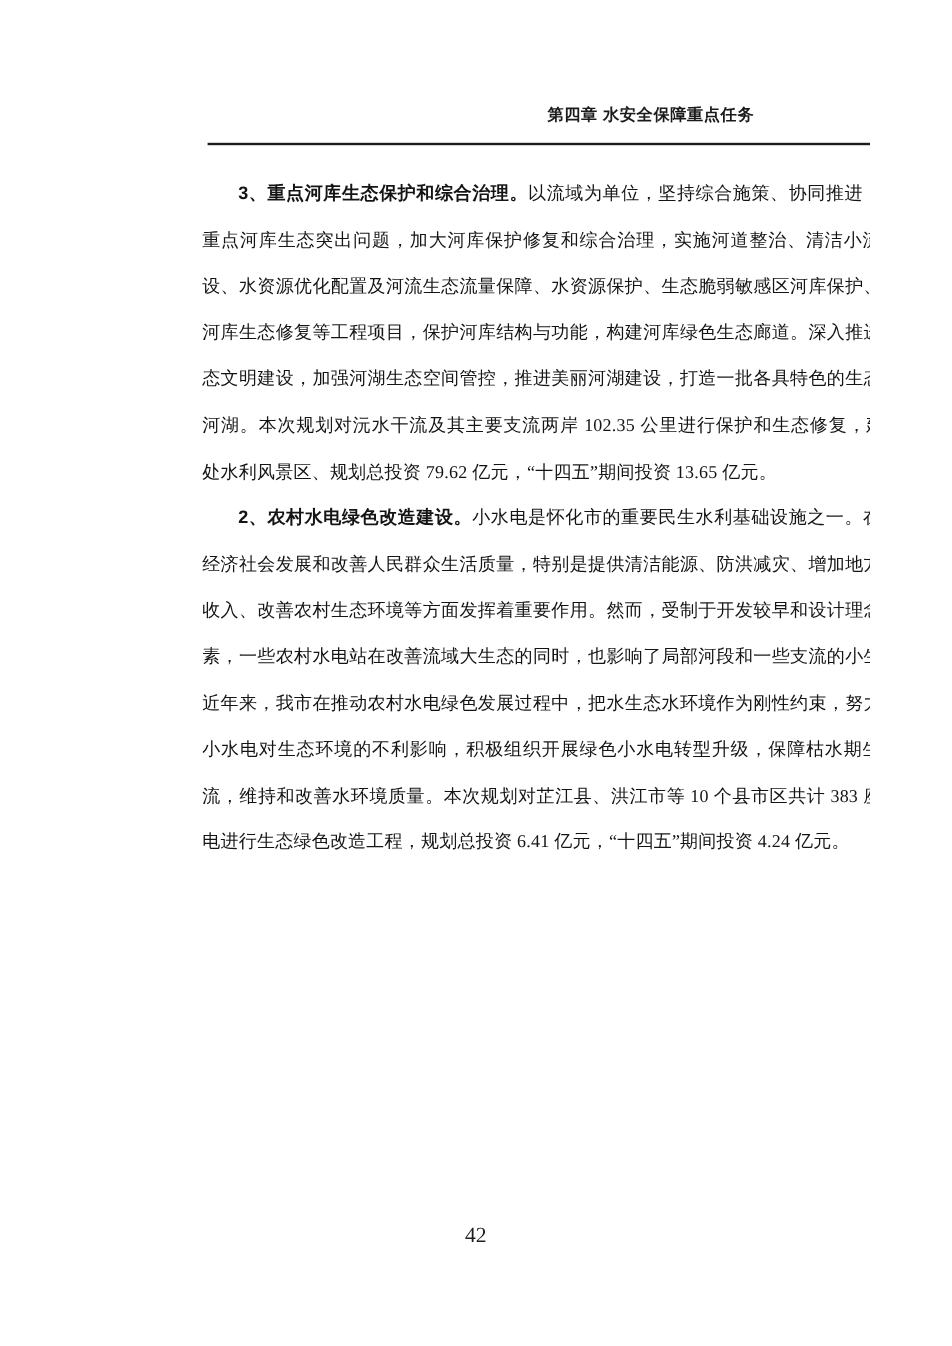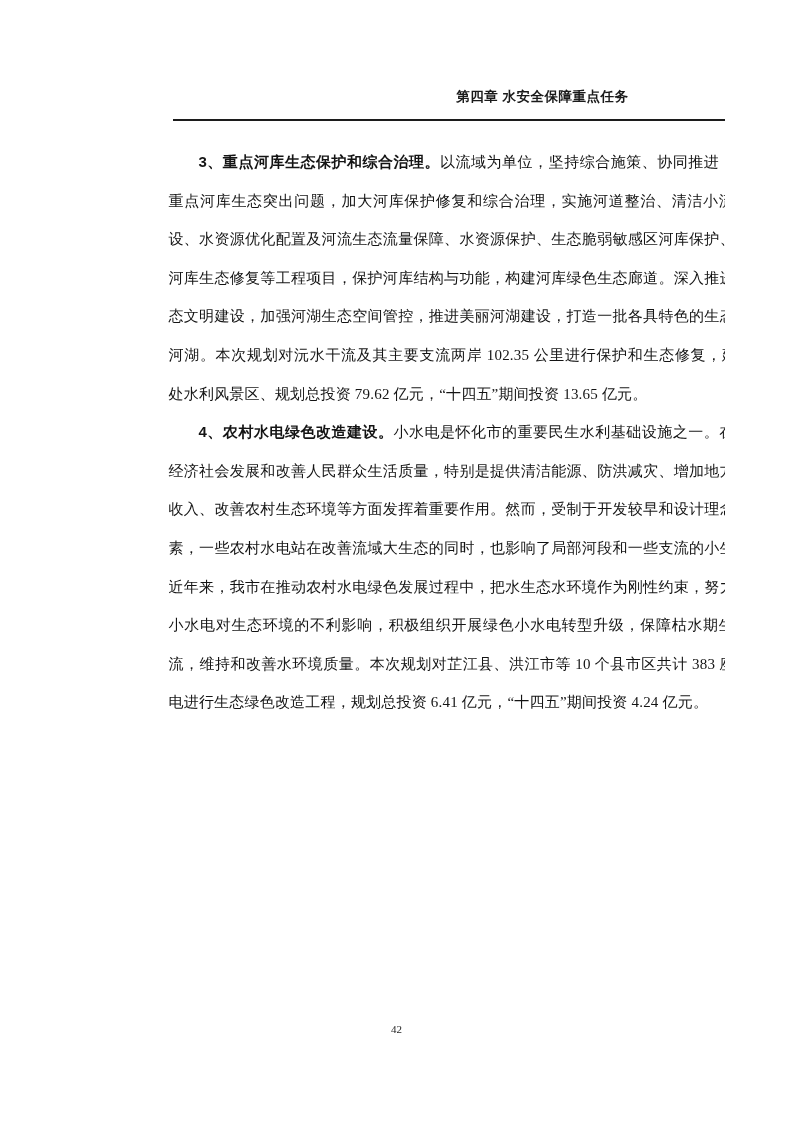--- a/index.html
+++ b/index.html
@@ -69,37 +69,37 @@
   }
   .page-footer {
     position: absolute;
     top: 1019px;
     left: 0;
     width: 100%;
     text-align: center;
   }
   .page-number {
     font-family: "Liberation Serif", "DejaVu Serif", serif;
-    font-size: 11px;
+    font-size: 18px;
     color: #1f1f1f;
   }
 </style>
 </head>
 <body>
 
 <div class="page">
 
   <div class="page-header">
     <span class="chapter-label">第四章 水安全保障重点任务</span>
   </div>
 
   <div class="header-rule"></div>
 
   <div class="page-body">
     <p class="para"><span class="para-lead">3、重点河库生态保护和综合治理。</span><span>以流域为单位，坚持综合施策、协同推进，针对重点河库生态突出问题，加大河库保护修复和综合治理，实施河道整治、清洁小流域建设、水资源优化配置及河流生态流量保障、水资源保护、生态脆弱敏感区河库保护、受损河库生态修复等工程项目，保护河库结构与功能，构建河库绿色生态廊道。深入推进水生态文明建设，加强河湖生态空间管控，推进美丽河湖建设，打造一批各具特色的生态示范河湖。本次规划对沅水干流及其主要支流两岸 102.35 公里进行保护和生态修复，建设 9 处水利风景区、规划总投资 79.62 亿元，“十四五”期间投资 13.65 亿元。</span></p>
-    <p class="para"><span class="para-lead">4、农村水电绿色改造建设。</span><span>小水电是怀化市的重要民生水利基础设施之一。在保障经济社会发展和改善人民群众生活质量，特别是提供清洁能源、防洪减灾、增加地方财政收入、改善农村生态环境等方面发挥着重要作用。然而，受制于开发较早和设计理念等因素，一些农村水电站在改善流域大生态的同时，也影响了局部河段和一些支流的小生态。近年来，我市在推动农村水电绿色发展过程中，把水生态水环境作为刚性约束，努力消除小水电对生态环境的不利影响，积极组织开展绿色小水电转型升级，保障枯水期生态基流，维持和改善水环境质量。本次规划对芷江县、洪江市等 10 个县市区共计 383 座小水电进行生态绿色改造工程，规划总投资 6.41 亿元，“十四五”期间投资 4.24 亿元。</span></p>
+    <p class="para"><span class="para-lead">2、农村水电绿色改造建设。</span><span>小水电是怀化市的重要民生水利基础设施之一。在保障经济社会发展和改善人民群众生活质量，特别是提供清洁能源、防洪减灾、增加地方财政收入、改善农村生态环境等方面发挥着重要作用。然而，受制于开发较早和设计理念等因素，一些农村水电站在改善流域大生态的同时，也影响了局部河段和一些支流的小生态。近年来，我市在推动农村水电绿色发展过程中，把水生态水环境作为刚性约束，努力消除小水电对生态环境的不利影响，积极组织开展绿色小水电转型升级，保障枯水期生态基流，维持和改善水环境质量。本次规划对芷江县、洪江市等 10 个县市区共计 383 座小水电进行生态绿色改造工程，规划总投资 6.41 亿元，“十四五”期间投资 4.24 亿元。</span></p>
   </div>
 
   <div class="page-footer">
     <span class="page-number">42</span>
   </div>
 
 </div>
 
 </body></html>

